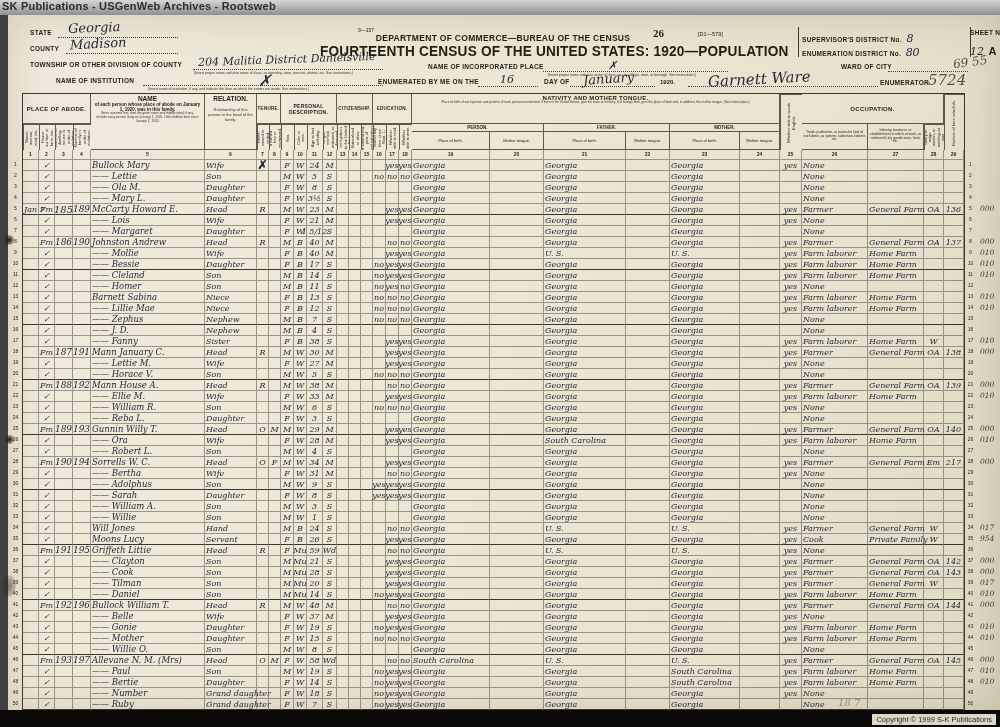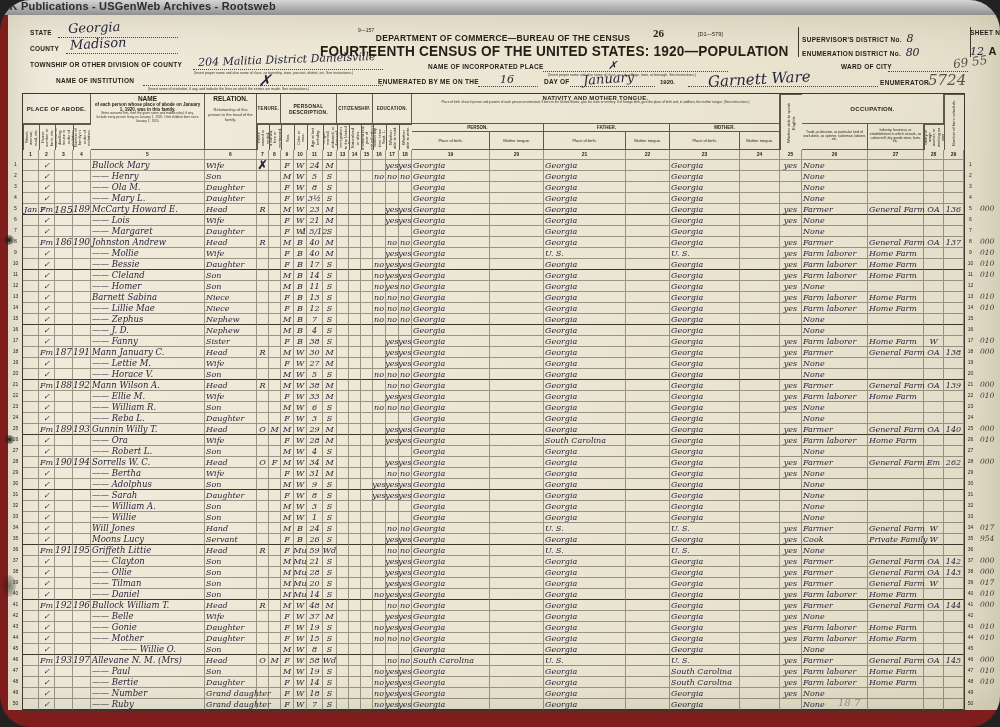--- a/index.html
+++ b/index.html
@@ -1,17 +1,17 @@
 <!DOCTYPE html>
 <html><head>
 <meta charset="utf-8">
 <style>
   html,body{margin:0;padding:0;background:#222;}
-  .scan{position:relative;width:1000px;height:727px;background:#7f1d1d;overflow:hidden;
-        font-family:"Liberation Sans",sans-serif;border-radius:31px;}
+  .scan{position:relative;width:1000px;height:727px;background:#404040;overflow:hidden;
+        font-family:"Liberation Sans",sans-serif;}
   
   .wm{position:absolute;left:0;top:0;width:1000px;height:15px;
       background:linear-gradient(#d6d6d6,#8f8f8f);color:#2e2e2e;
       font:bold 11px "Liberation Sans",sans-serif;line-height:13px;padding-left:2px;box-sizing:border-box;
       letter-spacing:.2px;}
   
   .paper{position:absolute;left:8px;top:15px;width:992px;height:695px;
          background:linear-gradient(105deg,#efeadb 0%,#ece6d4 40%,#e7e1cd 75%,#ded8c2 100%);
          box-shadow:inset 0 0 40px rgba(120,105,70,.25);}
   .blob{position:absolute;border-radius:50%;background:radial-gradient(#1c1a14,rgba(30,28,20,0));}
@@ -311,21 +311,21 @@
         <div class="cell" style="grid-area: 4 / 27;"></div>
         <div class="cell ctrc" style="grid-area: 4 / 28;"></div>
         <div class="cell ctrc" style="grid-area: 4 / 29;"></div>
         <div class="cell" style="grid-area: 5 / 1;"></div>
         <div class="cell ctrc" style="grid-area: 5 / 2;">
           <span class="hw">✓</span>
         </div>
         <div class="cell ctrc" style="grid-area: 5 / 3;"></div>
         <div class="cell ctrc" style="grid-area: 5 / 4;"></div>
         <div class="cell namecell" style="grid-area: 5 / 5;">
-          <span class="hw">——  Henry</span>
+          <span class="hw">——  Lettie</span>
         </div>
         <div class="cell" style="grid-area: 5 / 6;">
           <span class="hw">Son</span>
         </div>
         <div class="cell ctrc" style="grid-area: 5 / 7;"></div>
         <div class="cell ctrc" style="grid-area: 5 / 8;"></div>
         <div class="cell ctrc" style="grid-area: 5 / 9;">
           <span class="hw">M</span>
         </div>
         <div class="cell ctrc" style="grid-area: 5 / 10;">
@@ -1436,21 +1436,21 @@
         <div class="cell ctrc" style="grid-area: 24 / 2;">
           <span class="hw">Fm</span>
         </div>
         <div class="cell ctrc" style="grid-area: 24 / 3;">
           <span class="hw" style="font-size: 9px;">188</span>
         </div>
         <div class="cell ctrc" style="grid-area: 24 / 4;">
           <span class="hw" style="font-size: 9px;">192</span>
         </div>
         <div class="cell namecell" style="grid-area: 24 / 5;">
-          <span class="hw">Mann  Wilson A.</span>
+          <span class="hw">Mann  House A.</span>
         </div>
         <div class="cell" style="grid-area: 24 / 6;">
           <span class="hw">Head</span>
         </div>
         <div class="cell ctrc" style="grid-area: 24 / 7;">
           <span class="hw">R</span>
         </div>
         <div class="cell ctrc" style="grid-area: 24 / 8;"></div>
         <div class="cell ctrc" style="grid-area: 24 / 9;">
           <span class="hw">M</span>
@@ -1913,21 +1913,21 @@
         <div class="cell" style="grid-area: 31 / 26;">
           <span class="hw">Farmer</span>
         </div>
         <div class="cell" style="grid-area: 31 / 27;">
           <span class="hw">General Farm</span>
         </div>
         <div class="cell ctrc" style="grid-area: 31 / 28;">
           <span class="hw">Em</span>
         </div>
         <div class="cell ctrc" style="grid-area: 31 / 29;">
-          <span class="hw">262</span>
+          <span class="hw">217</span>
         </div>
         <div class="cell" style="grid-area: 32 / 1;"></div>
         <div class="cell ctrc" style="grid-area: 32 / 2;">
           <span class="hw">✓</span>
         </div>
         <div class="cell ctrc" style="grid-area: 32 / 3;"></div>
         <div class="cell ctrc" style="grid-area: 32 / 4;"></div>
         <div class="cell namecell" style="grid-area: 32 / 5;">
           <span class="hw">——  Bertha</span>
         </div>
@@ -2443,21 +2443,21 @@
         <div class="cell ctrc" style="grid-area: 40 / 29;">
           <span class="hw">142</span>
         </div>
         <div class="cell" style="grid-area: 41 / 1;"></div>
         <div class="cell ctrc" style="grid-area: 41 / 2;">
           <span class="hw">✓</span>
         </div>
         <div class="cell ctrc" style="grid-area: 41 / 3;"></div>
         <div class="cell ctrc" style="grid-area: 41 / 4;"></div>
         <div class="cell namecell" style="grid-area: 41 / 5;">
-          <span class="hw">——  Ollie</span>
+          <span class="hw">——  Cook</span>
         </div>
         <div class="cell" style="grid-area: 41 / 6;">
           <span class="hw">Son</span>
         </div>
         <div class="cell ctrc" style="grid-area: 41 / 7;"></div>
         <div class="cell ctrc" style="grid-area: 41 / 8;"></div>
         <div class="cell ctrc" style="grid-area: 41 / 9;">
           <span class="hw">M</span>
         </div>
         <div class="cell ctrc" style="grid-area: 41 / 10;">
@@ -2875,21 +2875,21 @@
           <span class="hw">Home Farm</span>
         </div>
         <div class="cell ctrc" style="grid-area: 47 / 28;"></div>
         <div class="cell ctrc" style="grid-area: 47 / 29;"></div>
         <div class="cell r5" style="grid-area: 48 / 1;"></div>
         <div class="cell ctrc r5" style="grid-area: 48 / 2;">
           <span class="hw">✓</span>
         </div>
         <div class="cell ctrc r5" style="grid-area: 48 / 3;"></div>
         <div class="cell ctrc r5" style="grid-area: 48 / 4;"></div>
-        <div class="cell r5 namecell" style="grid-area: 48 / 5; justify-content: center;">
+        <div class="cell r5 namecell" style="grid-area: 48 / 5;">
           <span class="hw">——  Willie O.</span>
         </div>
         <div class="cell r5" style="grid-area: 48 / 6;">
           <span class="hw">Son</span>
         </div>
         <div class="cell ctrc r5" style="grid-area: 48 / 7;"></div>
         <div class="cell ctrc r5" style="grid-area: 48 / 8;"></div>
         <div class="cell ctrc r5" style="grid-area: 48 / 9;">
           <span class="hw">M</span>
         </div>
@@ -3391,13 +3391,16 @@
         <div>000</div>
         <div>010</div>
         <div>010</div>
         <div></div>
         <div></div>
       </div>
 
     <div class="fh pencil" style="left:830px;top:682px;opacity:.55;">18   7</div>
   </div>
 
+  <div class="bstrip">
+    <div class="copyright">Copyright © 1999 S-K Publications</div>
+  </div>
 </div>
 
 </body></html>

